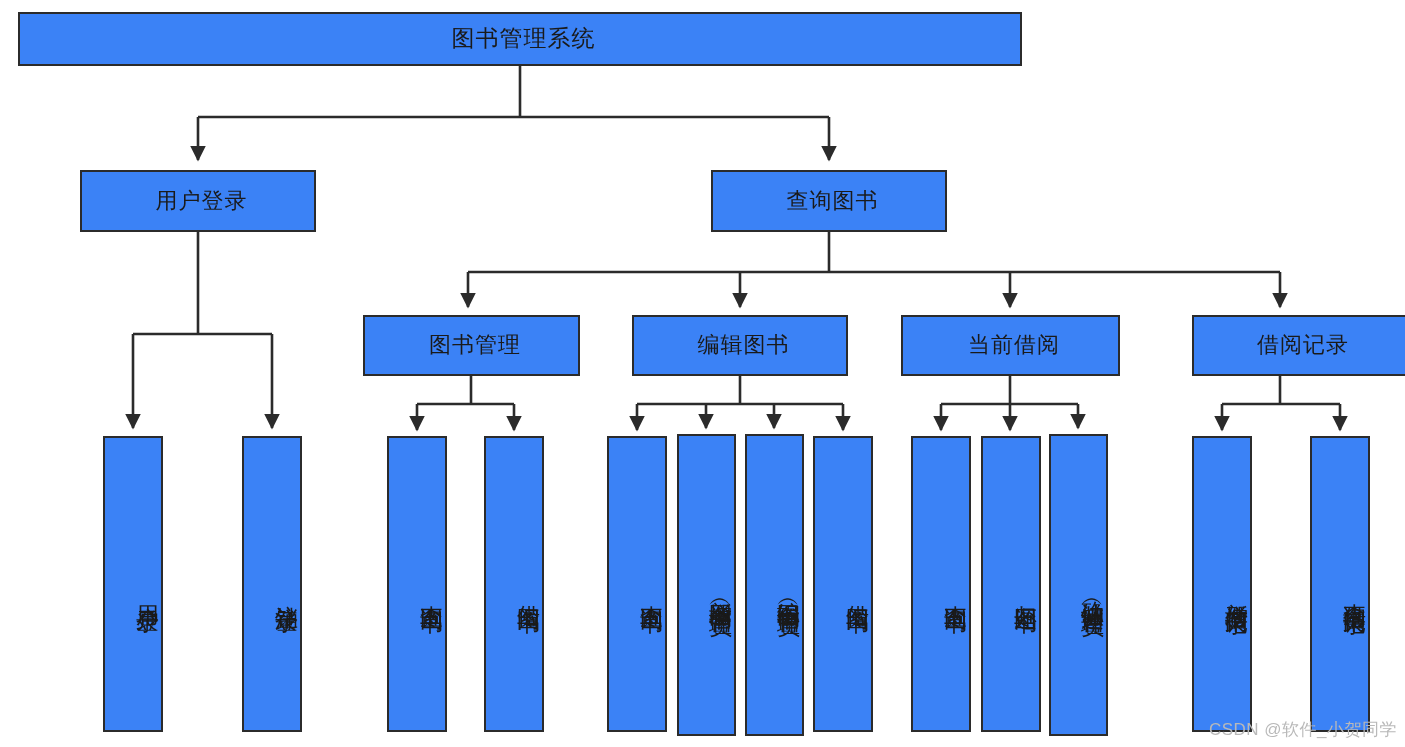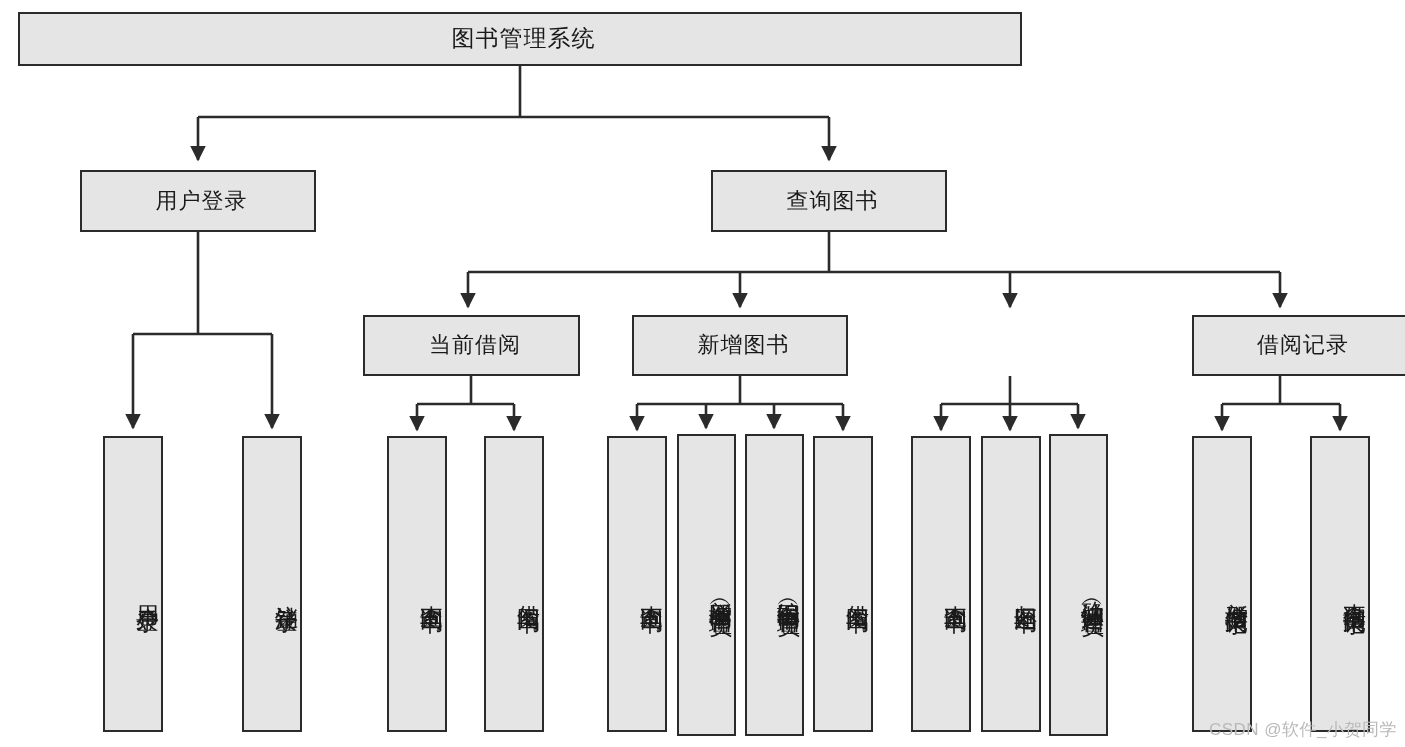--- a/index.html
+++ b/index.html
@@ -23,21 +23,21 @@
     left: 0;
     top: 0;
     width: 1405px;
     height: 747px;
     pointer-events: none;
   }
   .node {
     position: absolute;
     box-sizing: border-box;
     border: 2px solid #2b2b2b;
-    background: #e5e5e5;
+    background: #3b82f6;
     display: flex;
     align-items: center;
     justify-content: center;
     color: #1a1a1a;
     text-align: center;
     padding-left: 7px;
   }
   .node-h {
     font-size: 22px;
     letter-spacing: 1px;
@@ -132,27 +132,30 @@
 
   <div class="node node-h" style="left:80px; top:170px; width:236px; height:62px;">
     <span>用户登录</span>
   </div>
 
   <div class="node node-h" style="left:711px; top:170px; width:236px; height:62px;">
     <span>查询图书</span>
   </div>
 
   <div class="node node-h" style="left:363px; top:315px; width:217px; height:61px;">
+    <span>图书管理</span>
+  </div>
+
+  <div class="node node-h" style="left:632px; top:315px; width:216px; height:61px;">
+    <span>编辑图书</span>
+  </div>
+
+  <div class="node node-h" style="left:901px; top:315px; width:219px; height:61px;">
     <span>当前借阅</span>
   </div>
-
-  <div class="node node-h" style="left:632px; top:315px; width:216px; height:61px;">
-    <span>新增图书</span>
-  </div>
-
 
   <div class="node node-h" style="left:1172px; top:315px; width:215px; height:61px;margin-left:20px;">
     <span>借阅记录</span>
   </div>
 
   <div class="node node-v" style="left:103px; top:436px; width:60px; height:296px;">
     <span>用户登录</span>
   </div>
 
   <div class="node node-v" style="left:242px; top:436px; width:60px; height:296px;">

